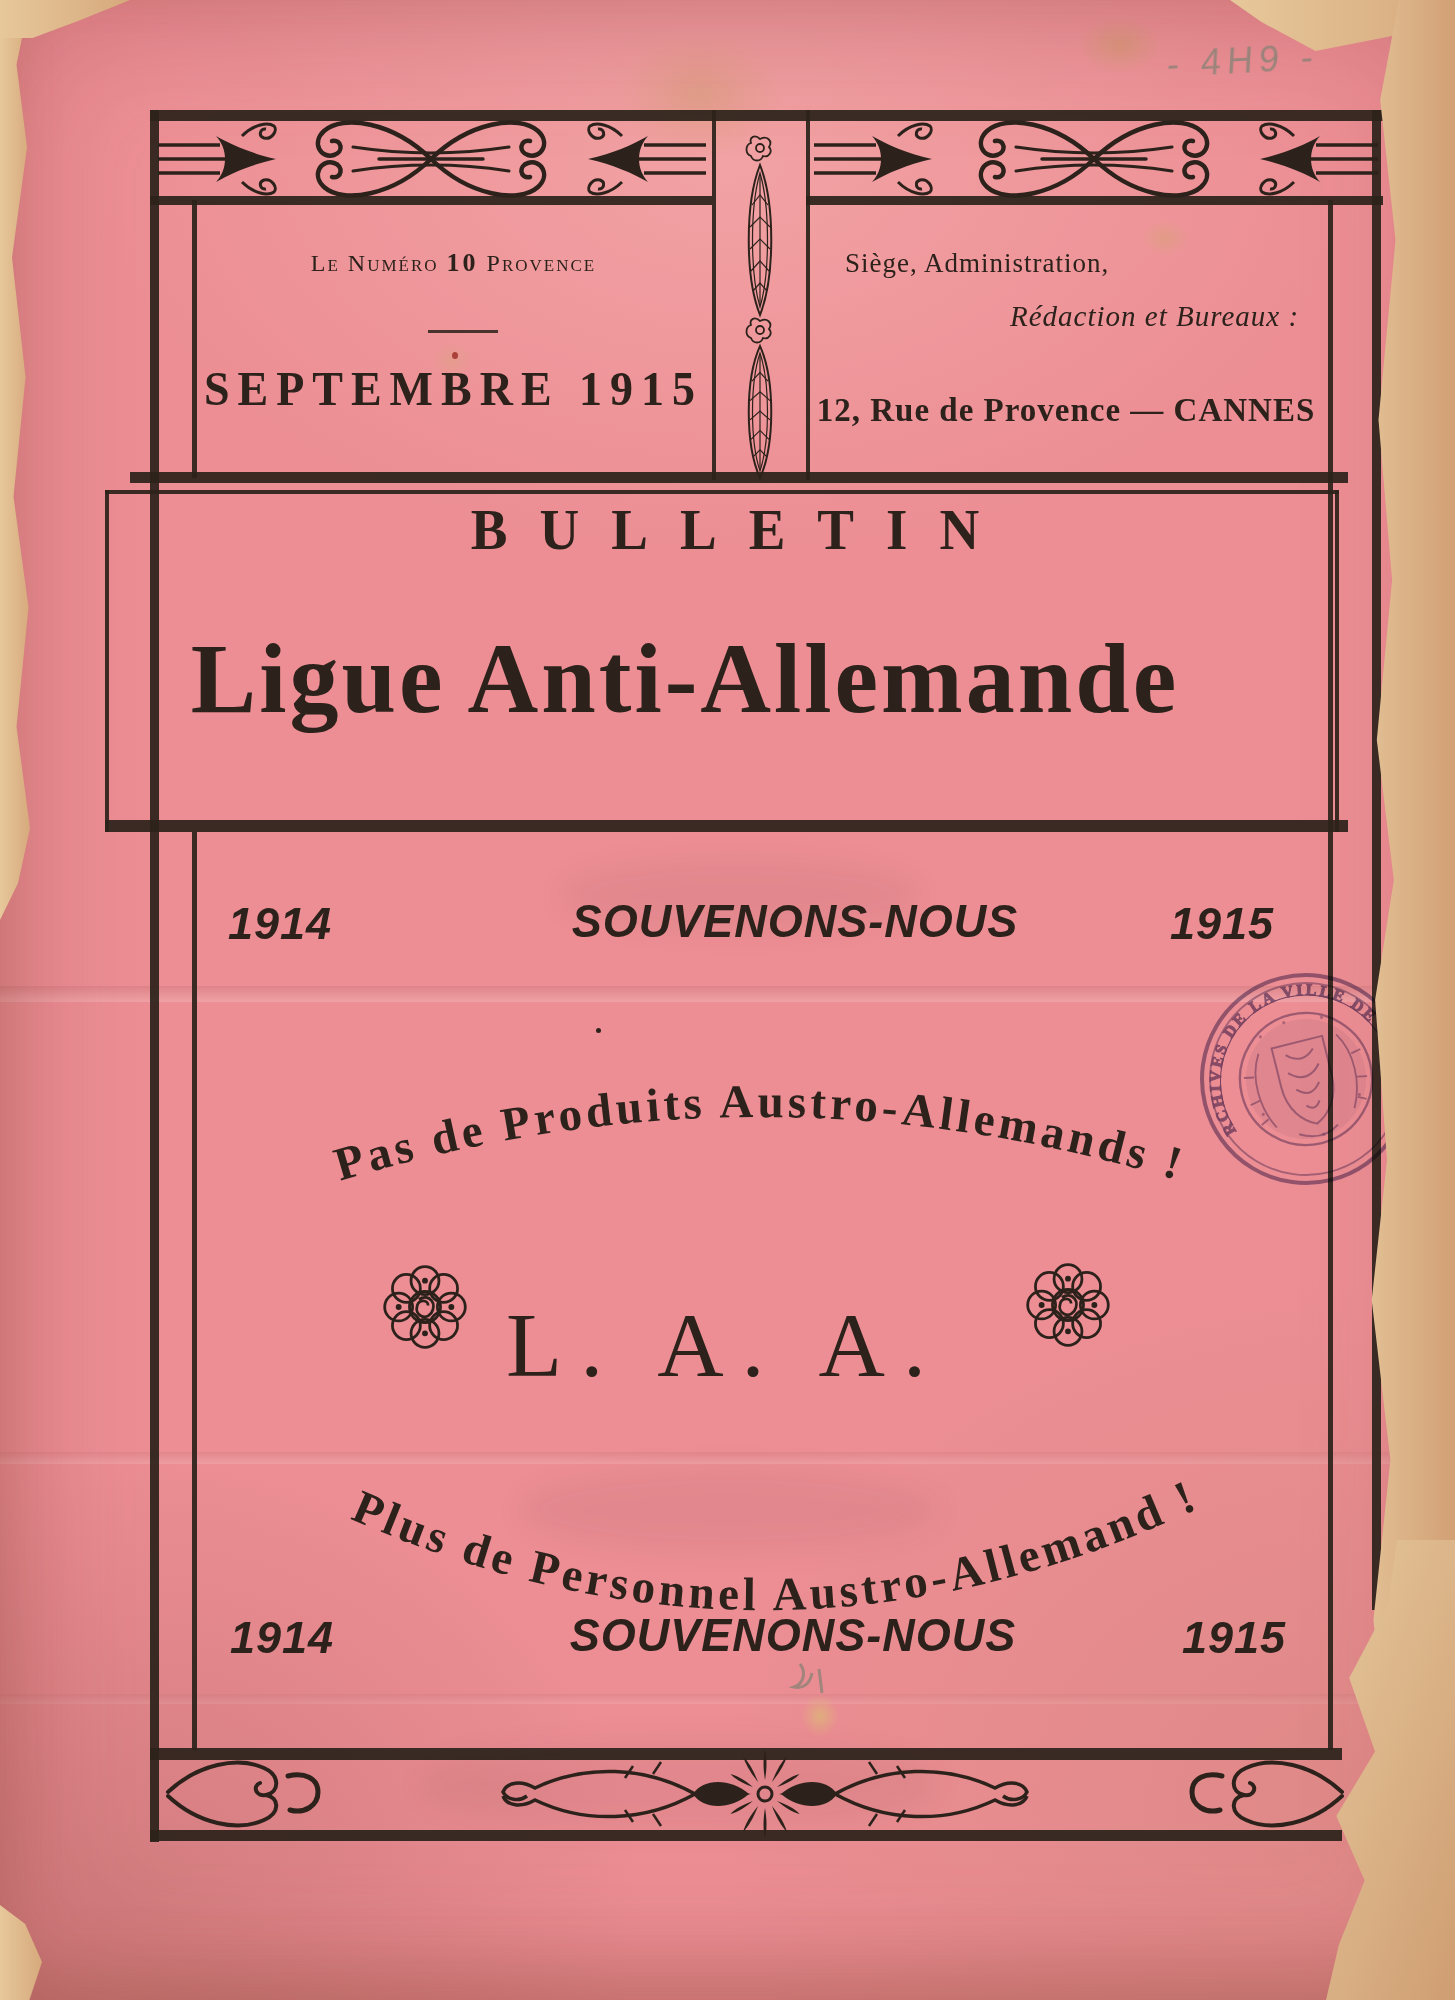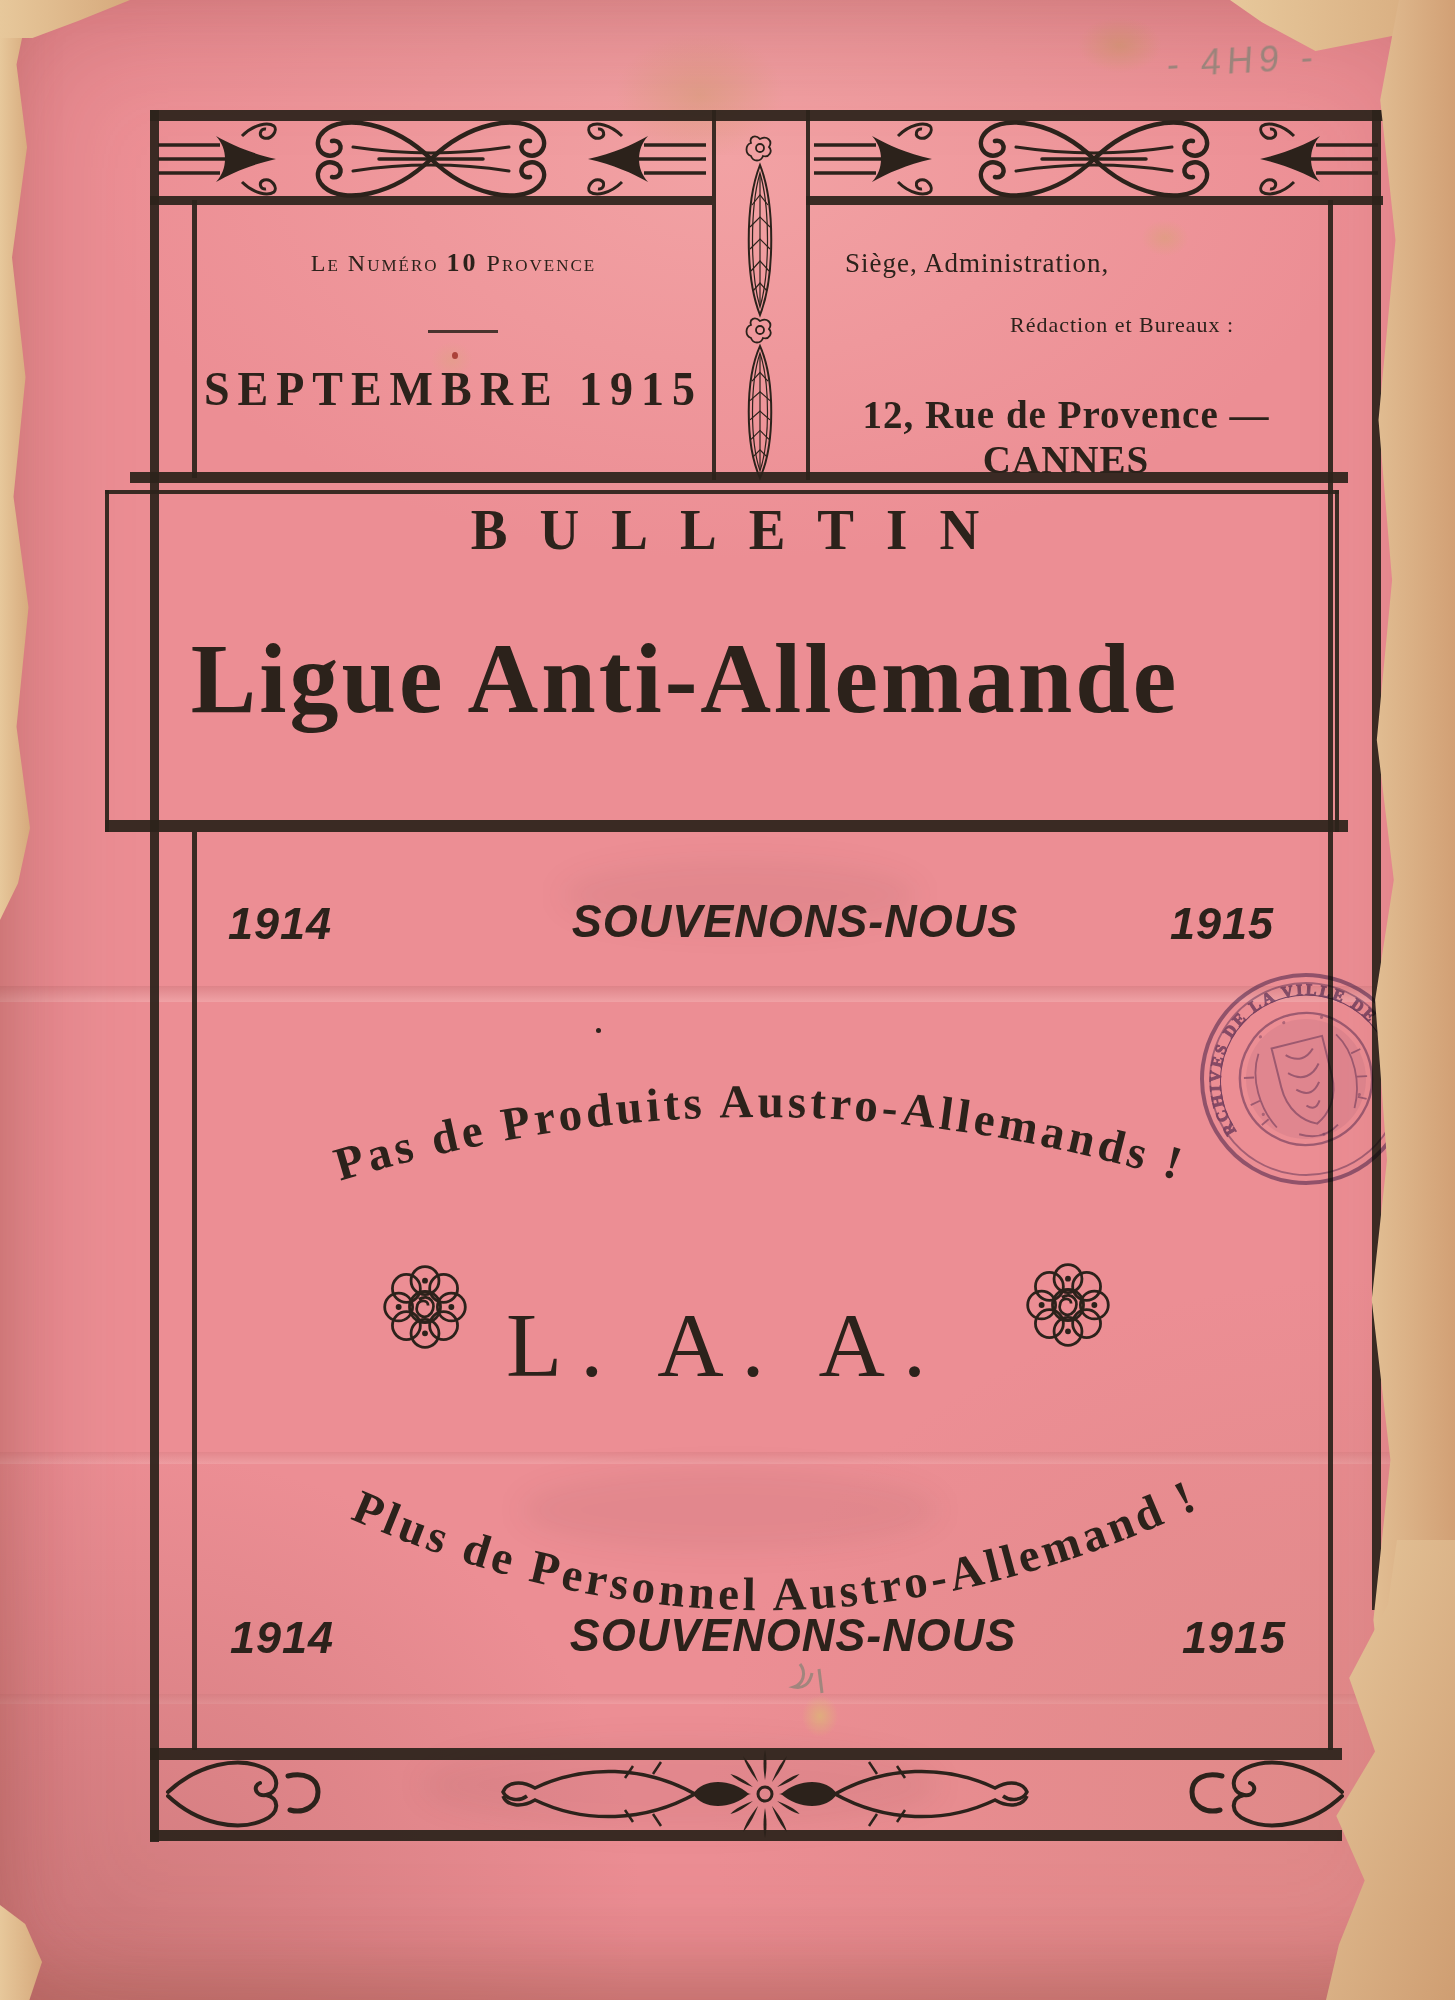--- a/index.html
+++ b/index.html
@@ -46,23 +46,23 @@
   .bar{position:absolute;background:var(--ink);opacity:.93;}
   
   .sc{font-variant:small-caps;}
   .price{position:absolute;left:195px;top:248px;width:517px;text-align:center;
     font-size:24px;letter-spacing:2px;}
   .price b{font-size:26px;letter-spacing:3px;}
   .smallrule{position:absolute;left:428px;top:330px;width:70px;height:3px;background:var(--ink);opacity:.85;}
   .issue-date{position:absolute;left:195px;top:362px;width:517px;text-align:center;
     font-weight:700;font-size:46px;letter-spacing:8px;transform:scaleY(1.04);}
   .addr1{position:absolute;left:845px;top:248px;font-size:27px;letter-spacing:1px;}
-  .addr2{position:absolute;left:1010px;top:312px;font-size:22px;letter-spacing:1px;}
+  .addr2{position:absolute;left:1010px;top:300px;font-size:29px;letter-spacing:1px;font-style:italic;}
   .addr3{position:absolute;left:806px;top:392px;width:520px;text-align:center;
-    font-size:39px;font-weight:700;letter-spacing:1px;}
+    font-size:33px;font-weight:700;letter-spacing:1px;}
   .bulletin{position:absolute;left:110px;top:498px;width:1230px;text-align:center;
     font-size:55px;font-weight:700;letter-spacing:32px;text-indent:32px;transform:scaleY(1.05);}
   .dela{position:absolute;left:110px;top:594px;width:1230px;text-align:center;
     font-size:21px;font-weight:700;letter-spacing:10px;text-indent:10px;}
   .league{position:absolute;left:50px;top:622px;width:1270px;text-align:center;
     font-size:98px;font-weight:700;letter-spacing:3px;white-space:nowrap;transform:scaleY(1.02);}
   .subtitle{position:absolute;left:250px;top:752px;width:1030px;text-align:center;
     font-family:"Liberation Sans","DejaVu Sans",sans-serif;font-style:italic;font-weight:700;
     font-size:30px;letter-spacing:11px;}
   .slogan-year{position:absolute;font-family:"Liberation Sans","DejaVu Sans",sans-serif;

